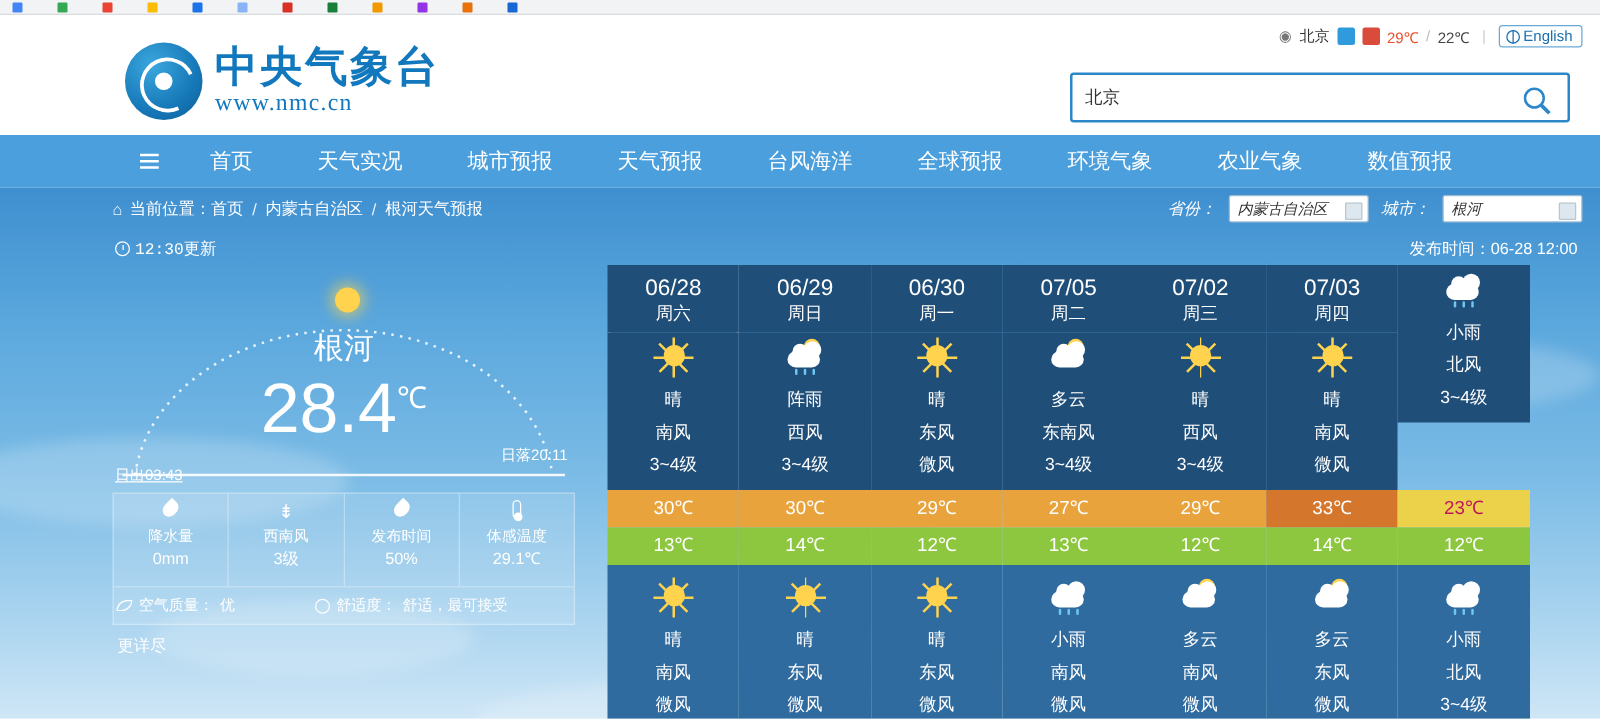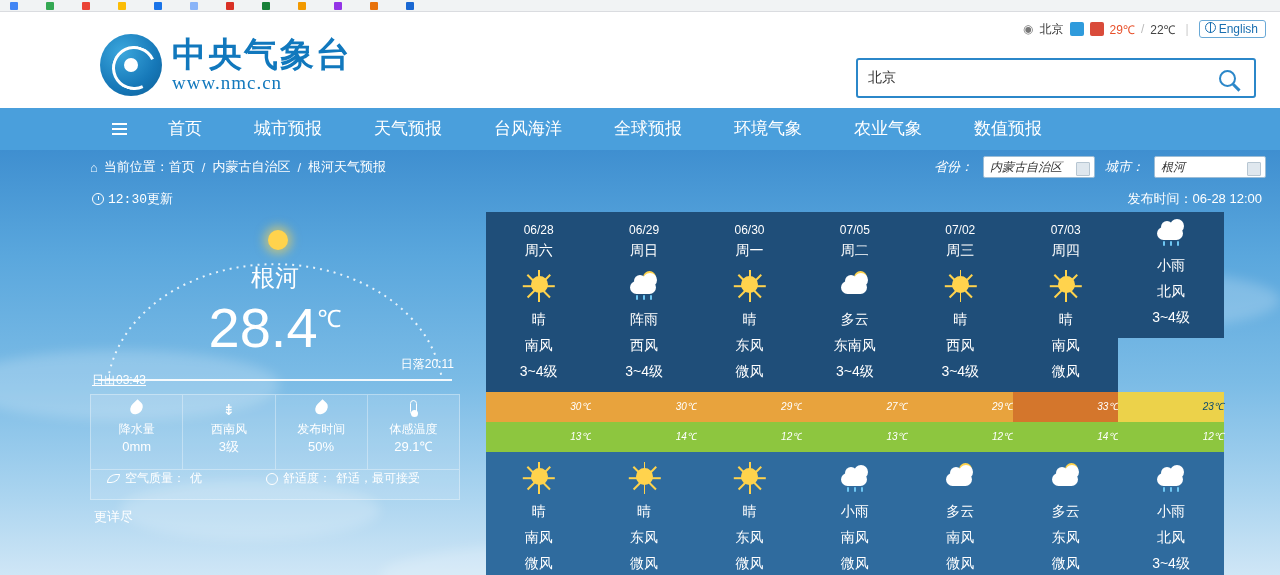--- a/index.html
+++ b/index.html
@@ -58,21 +58,21 @@
   .mini-info .wicon {
     width:14px; height:14px; border-radius:2px; display:inline-block;
     background:#2f9bdc; position:relative;
   }
   .mini-info .wicon.red { background:#d94b3a; }
   .mini-info .temp-hi { color:#e8502a; }
   .mini-info .sep { color:#bbb; }
   .mini-info .divider { color:#ccc; padding:0 4px; }
   .lang-btn {
     border:1px solid #6aa9d6; border-radius:3px; padding:1px 7px 1px 5px;
-    color:#1a6fb0; font-size:12px; display:flex; gap:3px;
+    color:#1a6fb0; font-size:12px; display:flex; align-items:center; gap:3px;
     background:#fff; cursor:pointer;
   }
   .globe { display:inline-block; width:11px; height:11px; border-radius:50%; border:1px solid #1a6fb0; position:relative; }
   .globe::after { content:""; position:absolute; left:4px; top:-1px; width:2px; height:11px; border-left:1px solid #1a6fb0; }
 
   .search-box {
     position:absolute; right:24px; top:46px;
     width:400px; height:40px;
     border:2px solid #2b87c9; border-radius:3px;
     background:#fff; display:flex; align-items:center;
@@ -155,42 +155,42 @@
     display:flex; margin-top:2px; background:rgba(255,255,255,0.13);
     border:1px solid rgba(255,255,255,0.35); height:76px;
   }
   .metric { flex:1; border-right:1px solid rgba(255,255,255,0.35); text-align:center; color:#fff; padding-top:5px; }
   .metric:last-child { border-right:0; }
   .metric .mi { height:20px; font-size:15px; line-height:20px; }
   .metric .ml { font-size:12px; line-height:18px; }
   .metric .mv { font-size:13px; line-height:18px; }
 
   .airrow {
-    display:flex; align-items:flex-start; gap:8px; height:30px;
+    display:flex; align-items:center; gap:8px; height:30px;
     background:rgba(255,255,255,0.13); border:1px solid rgba(255,255,255,0.35); border-top:0;
-    color:#fff; font-size:12px; padding-left:16px;
+    color:#fff; font-size:12px; padding-left:2px;
   }
   .airrow .seg { display:flex; align-items:center; gap:5px; }
   .airrow .seg.two { margin-left:56px; }
 
   .bottom-tab { margin-top:8px; color:#fff; font-size:13px; padding-left:4px; }
 
   
   .forecast { position:absolute; left:486px; top:62px; width:738px; }
   .fc-row { display:flex; }
   .fc-col { width:105.4px; text-align:center; }
   .fc-head { background:#1f4e79; color:#fff; padding:8px 0 6px; }
-  .fc-head .d1 { font-size:12px; line-height:20px; }
+  .fc-head .d1 { font-size:18px; line-height:20px; }
   .fc-head .d2 { font-size:14px; line-height:20px; }
   .fc-top { background:#1f4e79; color:#fff; padding-bottom:8px; }
   .fc-bot { background:#2f6b9e; color:#fff; padding:6px 0 8px; }
   .ic { height:40px; display:flex; align-items:center; justify-content:center; }
   .txt { font-size:14px; line-height:26px; }
   .hi-band, .lo-band { display:flex; }
-  .hi-cell, .lo-cell { width:105.4px; text-align:right; font-size:10px; line-height:30px; color:#fff;font-style:italic; }
+  .hi-cell, .lo-cell { width:105.4px; text-align:center; font-size:15px; line-height:30px; color:#fff; }
   .hi-cell { background:#e8a33d; }
   .lo-cell { background:#8dc63f; }
   .fc-col.sel-col { box-shadow:0 0 0 2px #ffffff inset; }
 
   
   .wi { position:relative; width:34px; height:30px; display:inline-block; }
   .wi .sun { position:absolute; left:9px; top:5px; width:17px; height:17px; border-radius:50%; background:#ffd34d; }
   .wi.sunny .r1,.wi.sunny .r2,.wi.sunny .r3,.wi.sunny .r4 {
     position:absolute; left:16.5px; top:-1px; width:1.6px; height:32px; background:#ffd34d;
   }
@@ -287,20 +287,21 @@
     </div>
   </div>
 
   <div class="nav">
     <div class="hamburger">
         <span></span>
         <span></span>
         <span></span>
       </div>
     <a>首页</a>
+    <a>天气实况</a>
     <a>城市预报</a>
     <a>天气预报</a>
     <a>台风海洋</a>
     <a>全球预报</a>
     <a>环境气象</a>
     <a>农业气象</a>
     <a>数值预报</a>
   </div>
 
   <div class="main">
@@ -530,21 +531,21 @@
         </div>
       </div>
 
       <div class="hi-band">
         <div class="hi-cell">30℃</div>
         <div class="hi-cell">30℃</div>
         <div class="hi-cell">29℃</div>
         <div class="hi-cell">27℃</div>
         <div class="hi-cell">29℃</div>
         <div class="hi-cell" style="background:#d4762c">33℃</div>
-        <div class="hi-cell" style="background:#ecd24a; color:#0c4a6e">23℃</div>
+        <div class="hi-cell" style="background:#ecd24a; color:#be185d">23℃</div>
       </div>
 
       <div class="lo-band">
         <div class="lo-cell">13℃</div>
         <div class="lo-cell">14℃</div>
         <div class="lo-cell">12℃</div>
         <div class="lo-cell">13℃</div>
         <div class="lo-cell">12℃</div>
         <div class="lo-cell">14℃</div>
         <div class="lo-cell">12℃</div>

